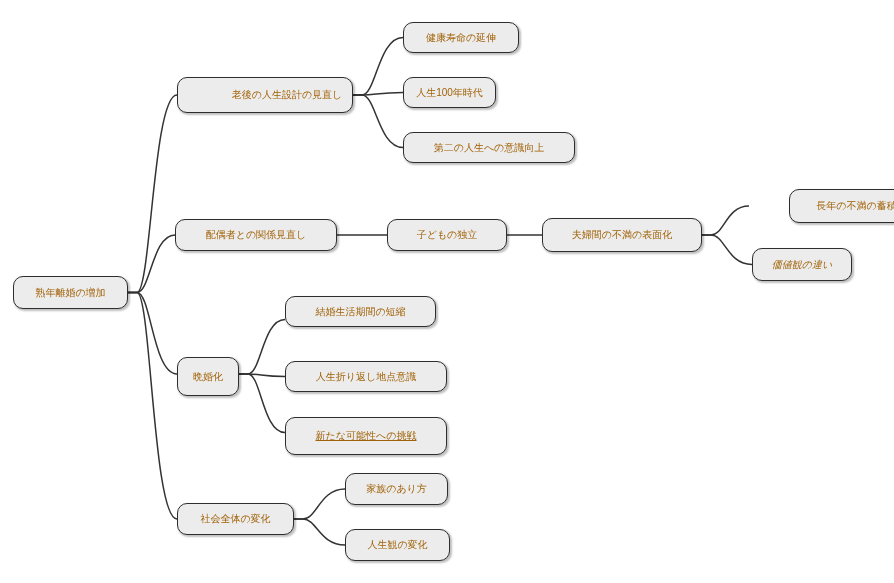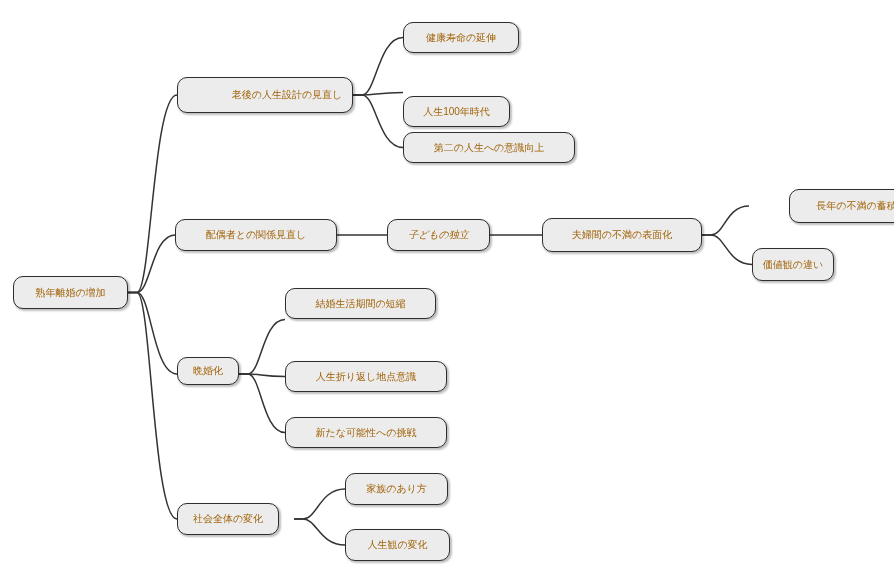--- a/index.html
+++ b/index.html
@@ -58,28 +58,28 @@
       <path d="M 239 374 L 248 374 C 260.95 374, 262.8 319.5, 285 319.5" fill="none" stroke="#333333" stroke-width="1.5"></path>
       <path d="M 239 374 L 248 374 C 260.95 374, 262.8 376.5, 285 376.5" fill="none" stroke="#333333" stroke-width="1.5"></path>
       <path d="M 239 374 L 248 374 C 260.95 374, 262.8 432.5, 285 432.5" fill="none" stroke="#333333" stroke-width="1.5"></path>
       <path d="M 294 519 L 303 519 C 317 519, 319.8 489, 345 489" fill="none" stroke="#333333" stroke-width="1.5"></path>
       <path d="M 294 519 L 303 519 C 317 519, 319.8 545, 345 545" fill="none" stroke="#333333" stroke-width="1.5"></path>
     </svg>
   <div id="nodes">
       <div class="mm-node" style="left: 13px; top: 276px; width: 115px; height: 33px;">熟年離婚の増加</div>
       <div class="mm-node" style="left: 177px; top: 77px; width: 176px; height: 36px; padding-left: 44px;">老後の人生設計の見直し</div>
       <div class="mm-node" style="left: 403px; top: 22px; width: 116px; height: 31px;">健康寿命の延伸</div>
-      <div class="mm-node" style="left: 403px; top: 77px; width: 107px; height: 31px; margin-top: 19px;">人生100年時代</div>
+      <div class="mm-node" style="left: 403px; top: 77px; width: 93px; height: 31px;">人生100年時代</div>
       <div class="mm-node" style="left: 403px; top: 132px; width: 172px; height: 31px;">第二の人生への意識向上</div>
       <div class="mm-node" style="left: 175px; top: 219px; width: 162px; height: 32px;">配偶者との関係見直し</div>
-      <div class="mm-node" style="left: 387px; top: 219px; width: 103px; height: 32px; font-style: italic;">子どもの独立</div>
+      <div class="mm-node" style="left: 387px; top: 219px; width: 120px; height: 32px;">子どもの独立</div>
       <div class="mm-node" style="left: 542px; top: 218px; width: 160px; height: 34px; font-family: Liberation Serif, serif;">夫婦間の不満の表面化</div>
       <div class="mm-node" style="left: 749px; top: 189px; width: 135px; height: 34px; margin-left: 40px;">長年の不満の蓄積</div>
-      <div class="mm-node" style="left: 752px; top: 248px; width: 82px; height: 33px;">価値観の違い</div>
-      <div class="mm-node" style="left: 177px; top: 357px; width: 62px; height: 28px;">晩婚化</div>
-      <div class="mm-node" style="left: 285px; top: 288px; width: 151px; height: 31px;">結婚生活期間の短縮</div>
+      <div class="mm-node" style="left: 752px; top: 248px; width: 100px; height: 33px; font-style: italic;">価値観の違い</div>
+      <div class="mm-node" style="left: 177px; top: 357px; width: 62px; height: 39px;">晩婚化</div>
+      <div class="mm-node" style="left: 285px; top: 296px; width: 151px; height: 31px;">結婚生活期間の短縮</div>
       <div class="mm-node" style="left: 285px; top: 361px; width: 162px; height: 31px;">人生折り返し地点意識</div>
-      <div class="mm-node" style="left: 285px; top: 417px; width: 162px; height: 31px;">新たな可能性への挑戦</div>
-      <div class="mm-node" style="left: 177px; top: 503px; width: 102px; height: 32px;">社会全体の変化</div>
+      <div class="mm-node" style="left: 285px; top: 417px; width: 162px; height: 38px; text-decoration: underline;">新たな可能性への挑戦</div>
+      <div class="mm-node" style="left: 177px; top: 503px; width: 117px; height: 32px;">社会全体の変化</div>
       <div class="mm-node" style="left: 345px; top: 473px; width: 103px; height: 32px;">家族のあり方</div>
       <div class="mm-node" style="left: 345px; top: 529px; width: 105px; height: 32px;">人生観の変化</div>
     </div>
 </div>
 
 </body></html>

